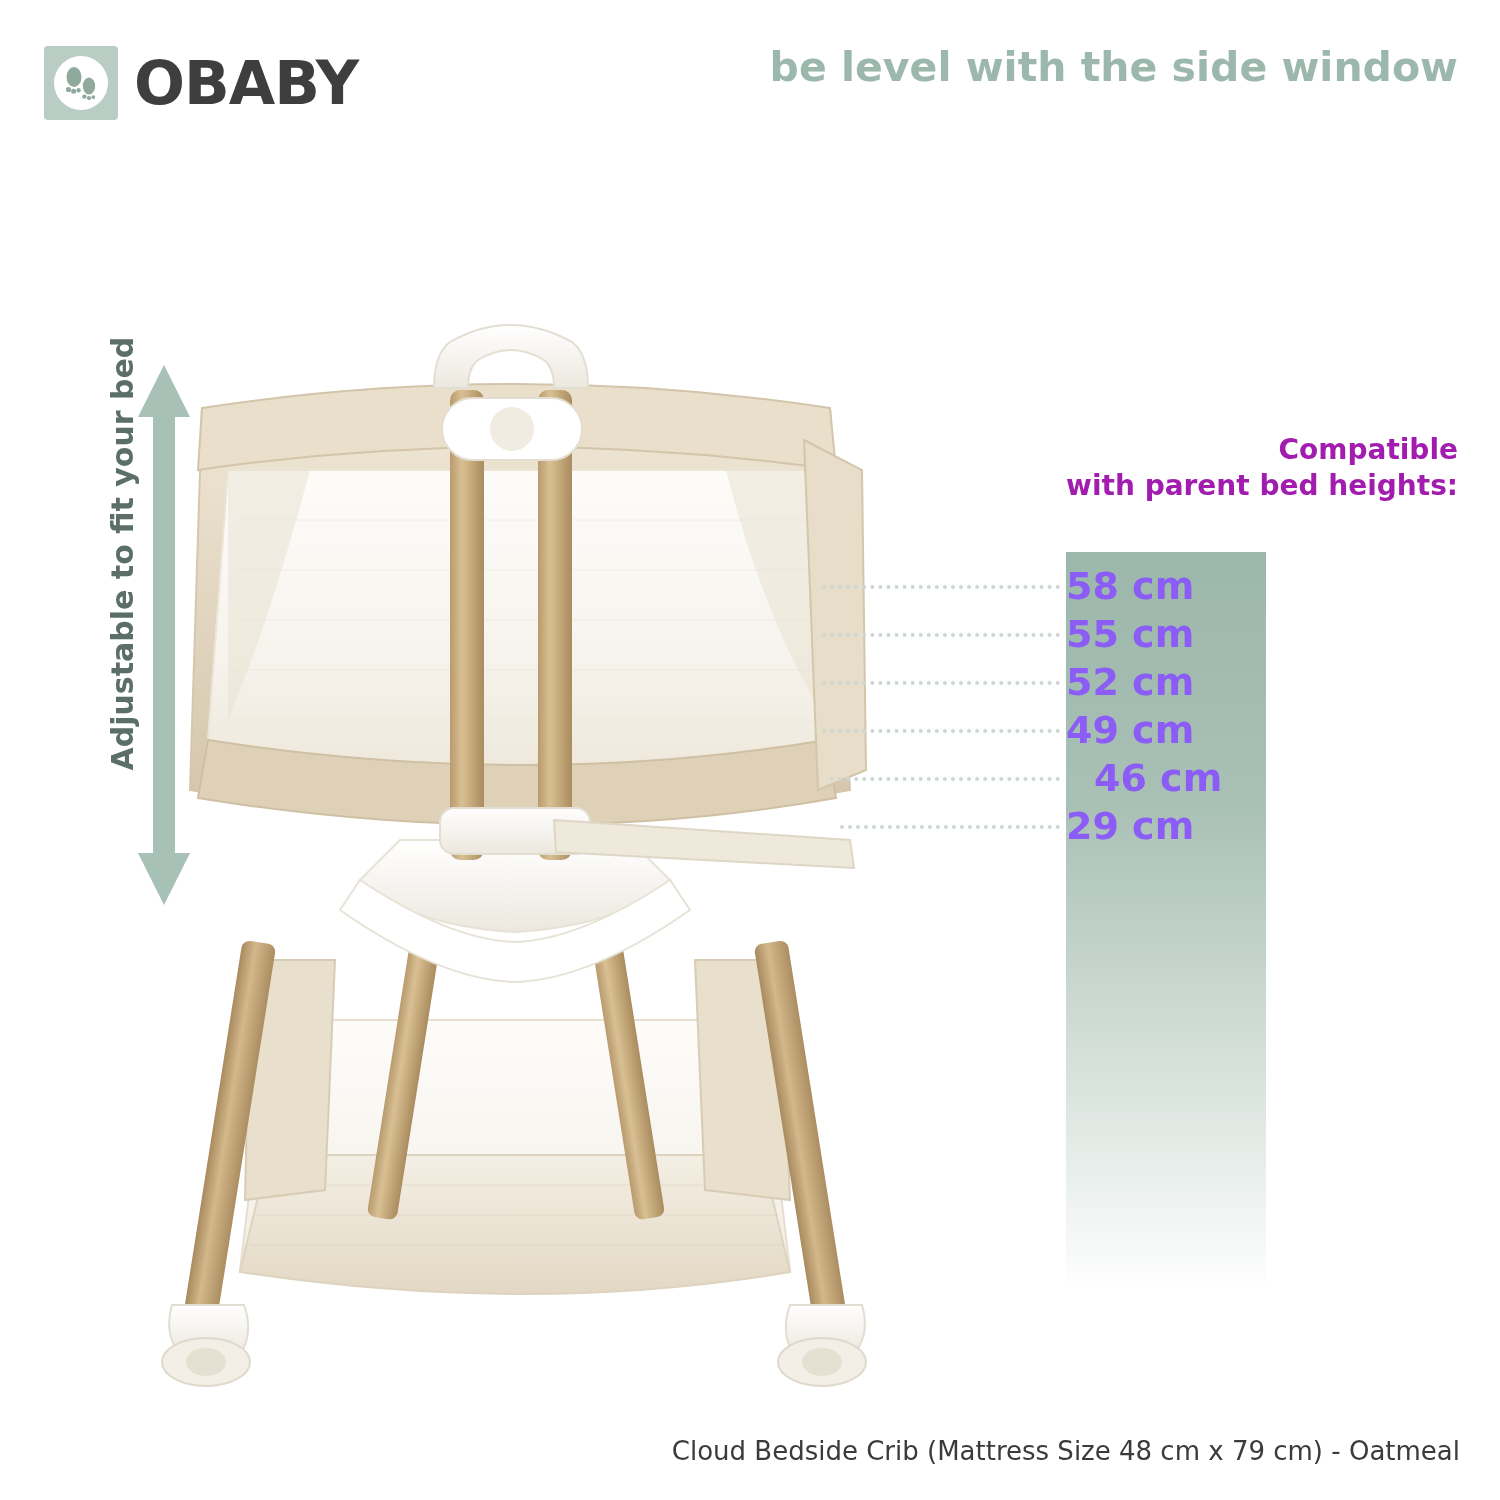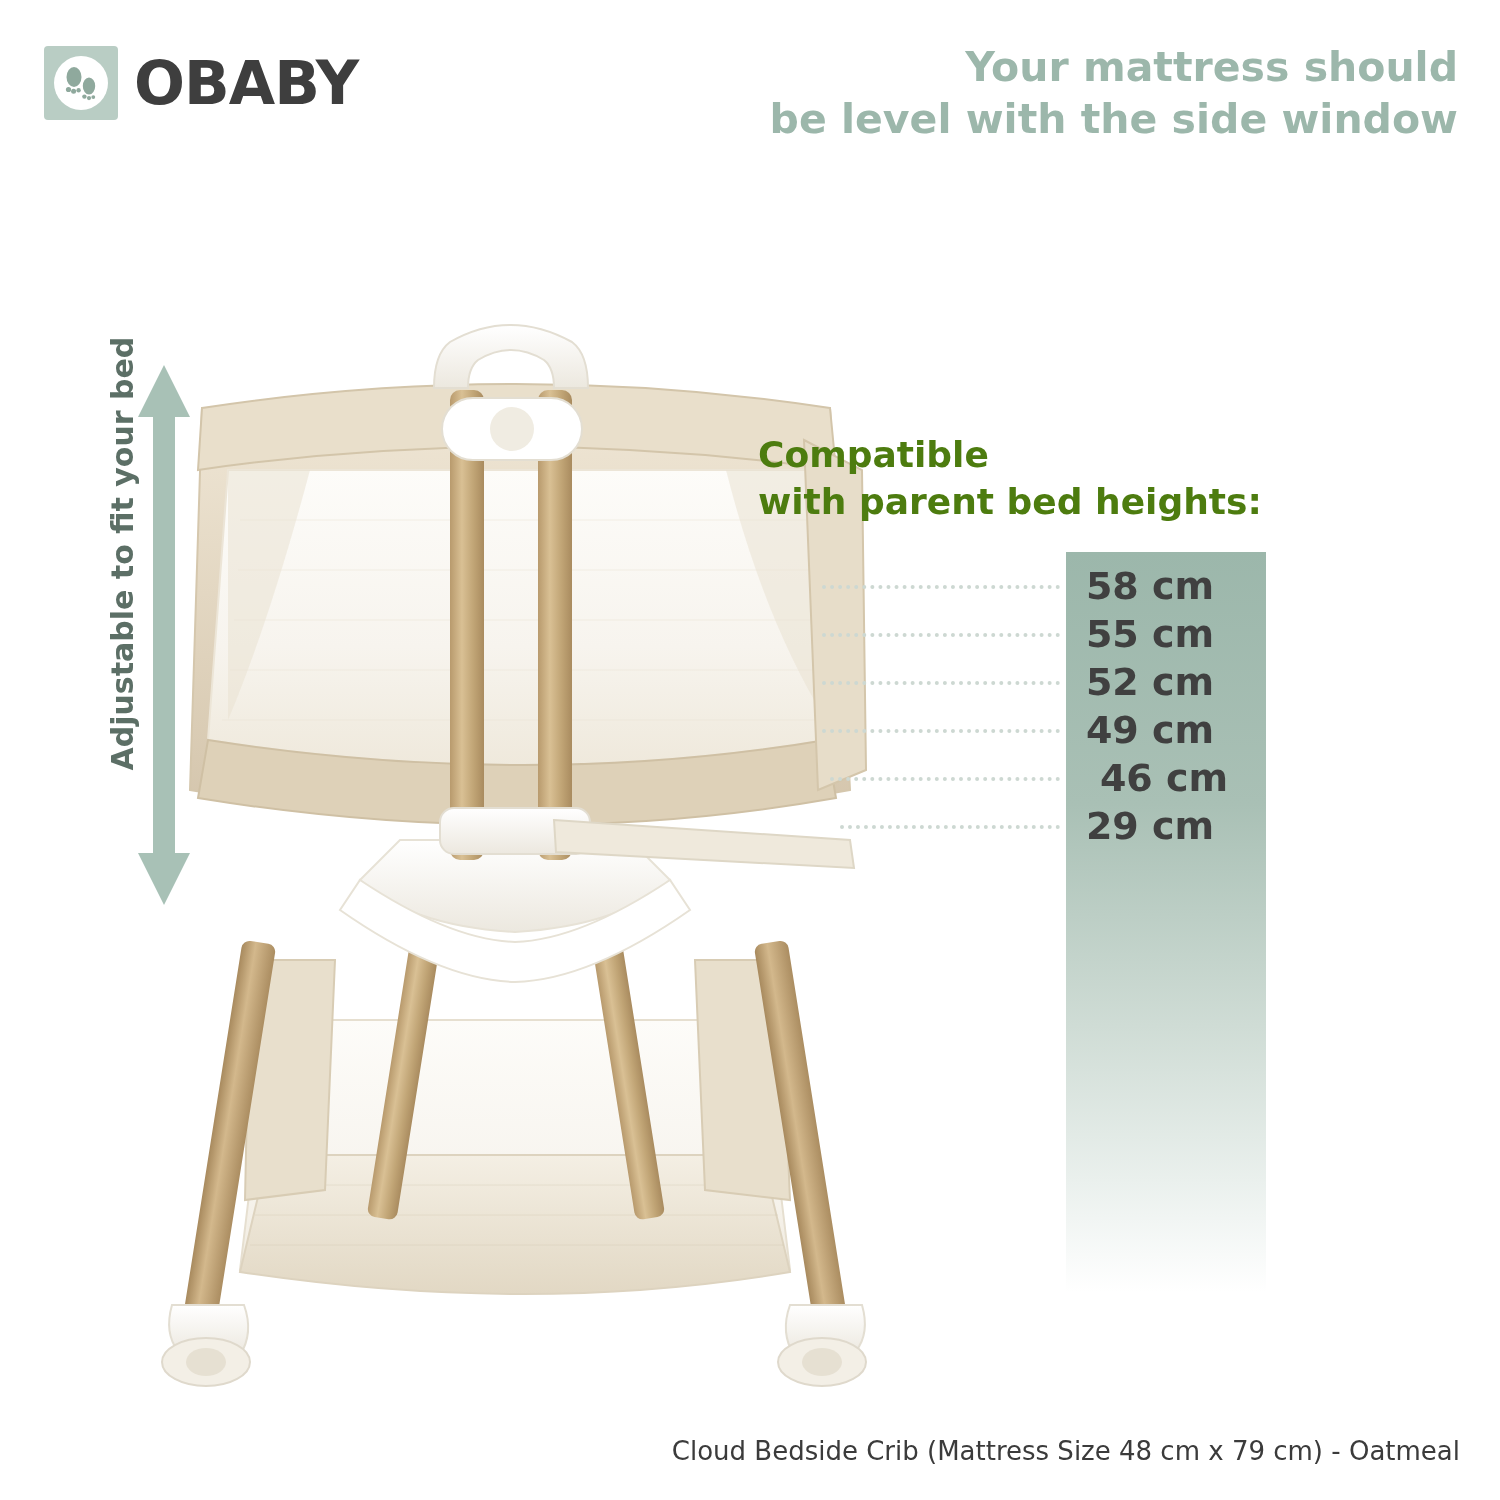--- a/index.html
+++ b/index.html
@@ -102,48 +102,49 @@
     width: 730px;
     height: 1070px;
   }
 
   
   #compat-title {
     position: absolute;
     right: 42px;
     top: 432px;
     width: 700px;
-    font-family: "DejaVu Sans", sans-serif;
-    font-weight: bold;
-    font-size: 36px;
+    text-align: right;
+    font-family: "DejaVu Sans", sans-serif;
+    font-weight: bold;
+    font-size: 28px;
     line-height: 1.3;
-    color: #4d7c0f;
+    color: #a21caf;
   }
   #height-panel {
     position: absolute;
     left: 1066px;
     top: 552px;
     width: 200px;
     height: 740px;
     background: linear-gradient(to bottom, #9cb7ab 0%, #a9c0b5 34%, #cfdcd5 64%, #eaf0ed 85%, #ffffff 100%);
   }
   .height-row {
     position: absolute;
     left: 1066px;
     width: 190px;
     height: 48px;
     display: flex;
     align-items: center;
-    justify-content: center;
+    justify-content: flex-start;
     padding-right: 22px;
     box-sizing: border-box;
     font-family: "DejaVu Sans", sans-serif;
     font-weight: bold;
     font-size: 38px;
-    color: #404040;
+    color: #8b5cf6;
   }
   .leader {
     position: absolute;
     height: 4px;
     border-top: 4px dotted #cdd8d2;
   }
 
   
   #caption {
     position: absolute;
@@ -172,21 +173,20 @@
           <circle cx="25" cy="34.1" r="2.1"></circle>
           <circle cx="29.3" cy="33.1" r="1.9"></circle>
         </g>
       </svg>
     </div>
   </div>
   <div id="logo-text">OBABY</div>
 </div>
 
 <div id="headline">
-  <div>Your mattress should</div>
   <div>be level with the side window</div>
 </div>
 
 <div id="left-axis">
   <div id="left-label">Adjustable to fit your bed</div>
   <svg id="arrow-svg" width="56" height="540" viewBox="0 0 56 540">
     <polygon points="28,0 54,52 2,52" fill="#a8c1b6"></polygon>
     <rect x="17" y="50" width="22" height="440" fill="#a8c1b6"></rect>
     <polygon points="28,540 54,488 2,488" fill="#a8c1b6"></polygon>
   </svg>

